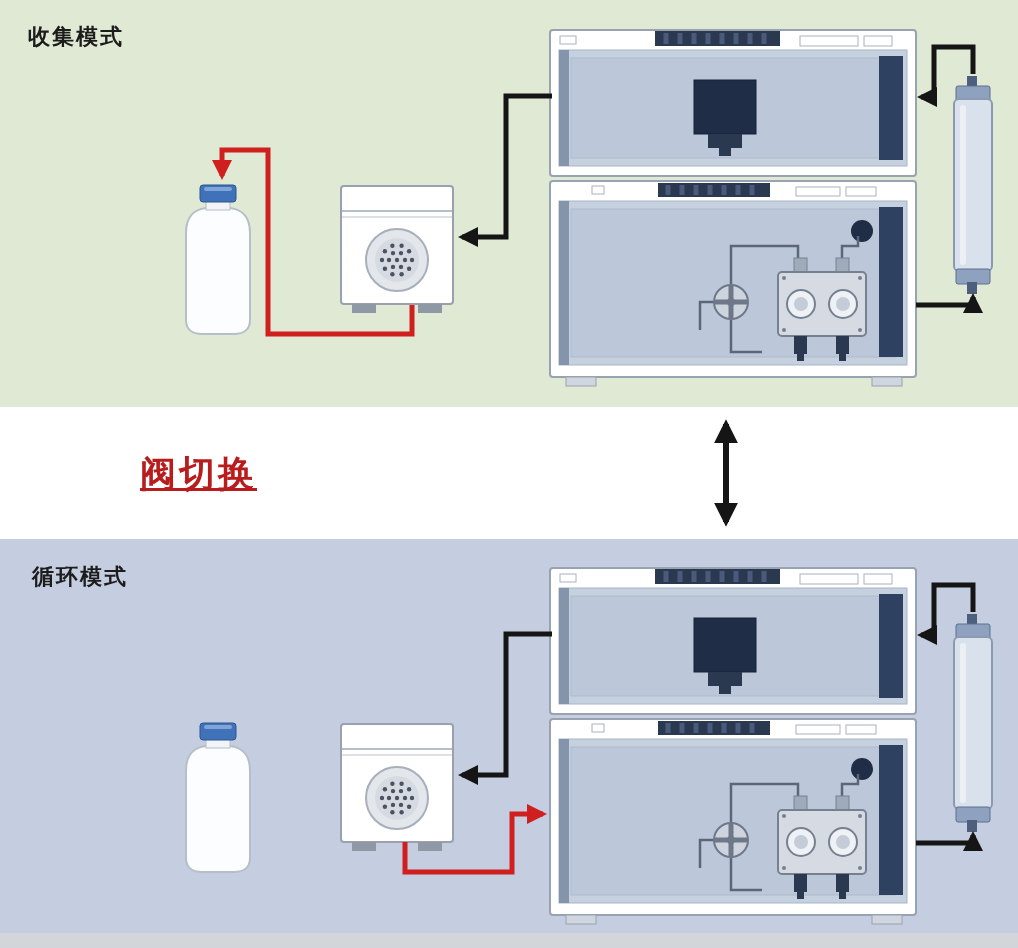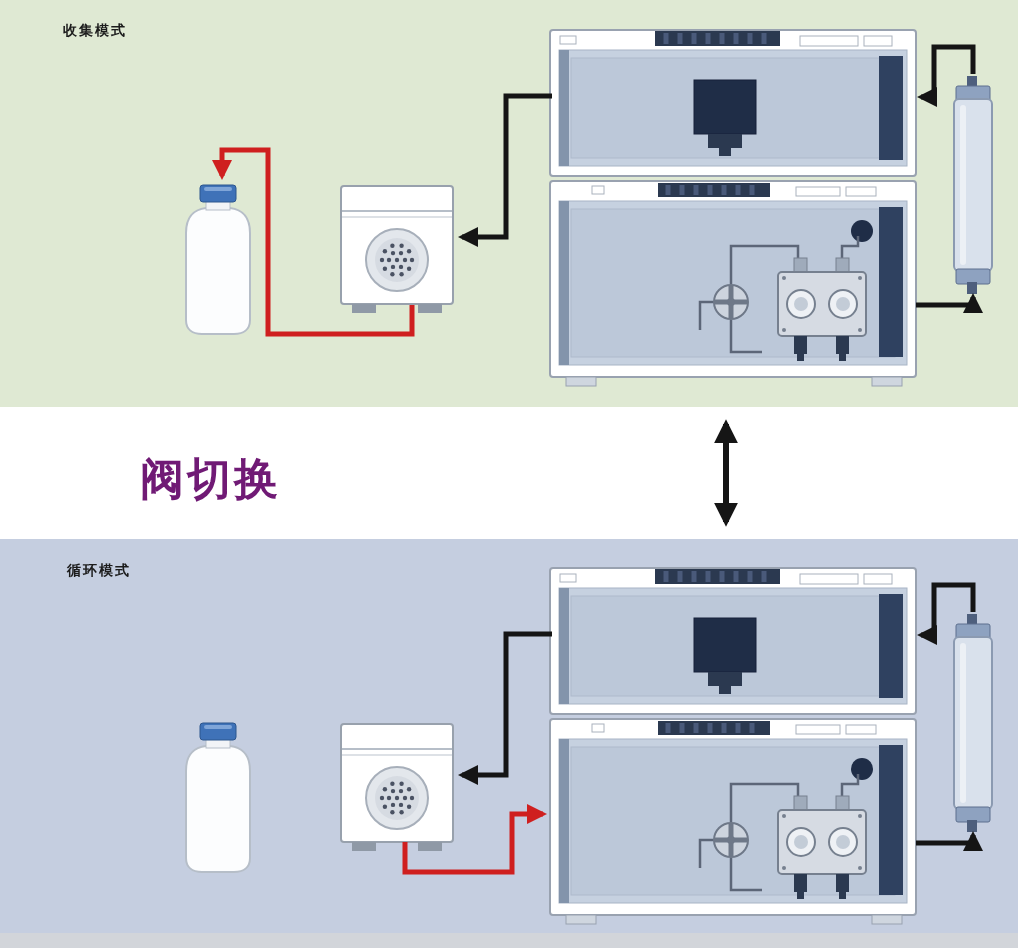--- a/index.html
+++ b/index.html
@@ -6,29 +6,28 @@
   .canvas{
     position:relative;width:1018px;height:948px;overflow:hidden;
     font-family:"DejaVu Sans","Liberation Sans",sans-serif;
   }
   .bg{position:absolute;left:0;width:1018px;}
   .bg-top{top:0;height:407px;background:#dfe9d3;}
   .bg-mid{top:407px;height:132px;background:#ffffff;}
   .bg-bottom{top:539px;height:394px;background:#c5cee0;}
   .bg-strip{top:933px;height:15px;background:#d2d5da;}
   .mode-label{
-    position:absolute;font-size:14px;font-weight:700;color:#1c1c1c;
+    position:absolute;font-size:22px;font-weight:700;color:#1c1c1c;
     letter-spacing:2px;
-    margin-left:35px;
   }
   .mode-label.top{left:28px;top:22px;}
   .mode-label.bottom{left:32px;top:562px;}
   .valve-label{
-    position:absolute;left:140px;top:450px;font-size:44px;font-weight:700;
-    color:#701a75;letter-spacing:3px;
+    position:absolute;left:140px;top:450px;font-size:36px;font-weight:700;
+    color:#b91c1c;letter-spacing:3px;text-decoration:underline;
   }
   svg.diagram{position:absolute;left:0;top:0;}
 </style>
 </head>
 <body>
 
 <div class="canvas">
 
   <div class="bg bg-top"></div>
   <div class="bg bg-mid"></div>

